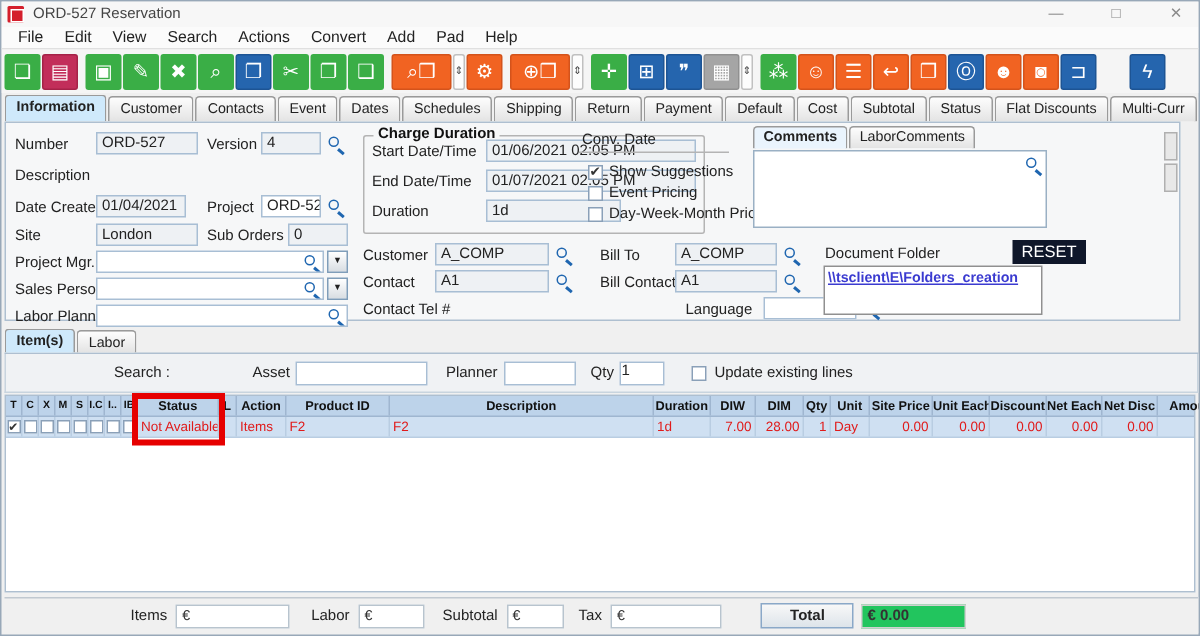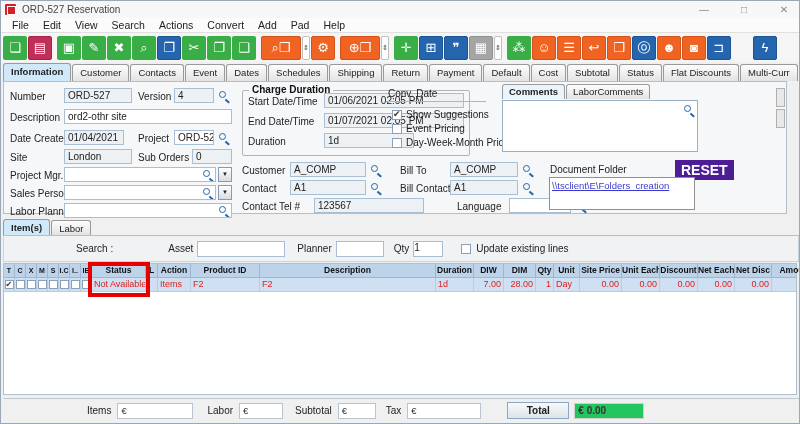--- a/index.html
+++ b/index.html
@@ -53,22 +53,22 @@
 .ddbtn::after { content:"▼"; position:absolute; left:3px; top:3px; font-size:6px; color:#222; }
 .groupbox { position:absolute; border:1px solid #b4b4b4; border-radius:2px; }
 .grouptitle { position:absolute; top:-7px; left:6px; background:#f6f7f8; padding:0 3px; font-size:10px; font-weight:bold; color:#111; }
 .cbrow { position:absolute; display:flex; align-items:center; gap:4px; }
 .cb { width:10px; height:10px; border:1px solid #8aa0b8; background:#fff; position:relative; flex:none; }
 .cb.checked::after { content:"✔"; position:absolute; left:0; top:-2px; font-size:9px; color:#333; }
 .cblabel { font-size:10px; color:#222; white-space:nowrap; }
 .subtab { height:15px; padding:1px 6px 0 6px; margin-right:1px; font-size:9.5px; color:#222; background:linear-gradient(#fdfdfd,#e3e3e3); border:1px solid #9a9a9a; border-bottom:none; border-radius:3px 3px 0 0; }
 .subtab.active { background:#eaf4fd; font-weight:bold; }
 .commentsbox { position:absolute; background:#fff; border:1px solid #9ab0c4; }
-.resetbtn { position:absolute; background:#4c1d95; color:#fff; font-size:14px; font-weight:bold; padding:2px 6px; }
-.folderlink { font-size:9.5px; color:#3b3bd0; text-decoration:underline; padding:2px 2px; display:block; }
+.resetbtn { position:absolute; background:#0f172a; color:#fff; font-size:11px; font-weight:normal; padding:2px 6px; }
+.folderlink { font-size:9.5px; color:#3b3bd0; text-decoration:underline; padding:2px 2px; display:block;font-weight:bold; }
 .handle { position:absolute; width:9px; height:19px; background:#e8e8e8; border:1px solid #b0b0b0; }
 
 
 .itemtabs { position:absolute; left:2px; top:218px; width:796px; height:17px; display:flex; align-items:flex-end; border-bottom:1px solid #aebfd0; }
 .searchrow { position:absolute; left:2px; top:235px; width:796px; height:26px; background:#f0f2f4; border:1px solid #c8d4de; border-top:none; display:flex; align-items:center; font-size:10px; color:#222; }
 .sin { height:16px; background:#fff; border:1px solid #a8bed4; margin:0 4px; }
 
 
 .grid { position:absolute; left:2px; top:262px; width:794px; height:132px; background:#fff; border:1px solid #aebfd0; }
 .ghead { display:flex; height:14px; background:#bdd3ea; border-bottom:1px solid #9fb6d0; }
@@ -293,21 +293,20 @@
 
   <div class="infopanel">
 
     <div class="lbl" style="left:6px;top:9px">Number</div>
     <div class="fld" style="left:60px;top:6px;width:68px">ORD-527</div>
     <div class="lbl" style="left:134px;top:9px">Version</div>
     <div class="fld" style="left:170px;top:6px;width:40px">4</div>
     <span class="mag magabs" style="left:214px;top:8px"></span>
 
     <div class="lbl" style="left:6px;top:30px">Description</div>
-    <div class="fld white" style="left:60px;top:27px;width:168px">ord2-othr site</div>
 
     <div class="lbl" style="left:6px;top:51px">Date Created</div>
     <div class="fld" style="left:60px;top:48px;width:60px">01/04/2021</div>
     <div class="lbl" style="left:134px;top:51px">Project</div>
     <div class="fld white" style="left:170px;top:48px;width:40px">ORD-527</div>
     <span class="mag magabs" style="left:214px;top:50px"></span>
 
     <div class="lbl" style="left:6px;top:70px">Site</div>
     <div class="fld" style="left:60px;top:67px;width:68px">London</div>
     <div class="lbl" style="left:134px;top:70px">Sub Orders</div>
@@ -363,21 +362,20 @@
     <span class="mag magabs" style="left:518px;top:82px"></span>
 
     <div class="lbl" style="left:238px;top:101px">Contact</div>
     <div class="fld" style="left:286px;top:98px;width:76px">A1</div>
     <span class="mag magabs" style="left:366px;top:100px"></span>
     <div class="lbl" style="left:396px;top:101px">Bill Contact</div>
     <div class="fld" style="left:446px;top:98px;width:68px">A1</div>
     <span class="mag magabs" style="left:518px;top:100px"></span>
 
     <div class="lbl" style="left:238px;top:119px">Contact Tel #</div>
-    <div class="fld" style="left:310px;top:116px;width:110px">123567</div>
     <div class="lbl" style="left:453px;top:119px">Language</div>
     <div class="fld white" style="left:505px;top:116px;width:62px"></div>
     <span class="mag magabs" style="left:571px;top:118px"></span>
 
     <div style="position:absolute;left:498px;top:2px;display:flex;align-items:flex-end">
       <div class="subtab active"><span>Comments</span></div>
       <div class="subtab"><span>LaborComments</span></div>
     </div>
     <div class="commentsbox" style="left:498px;top:18px;width:196px;height:52px">
       <span class="mag" style="position:absolute;right:3px;top:3px"></span>

